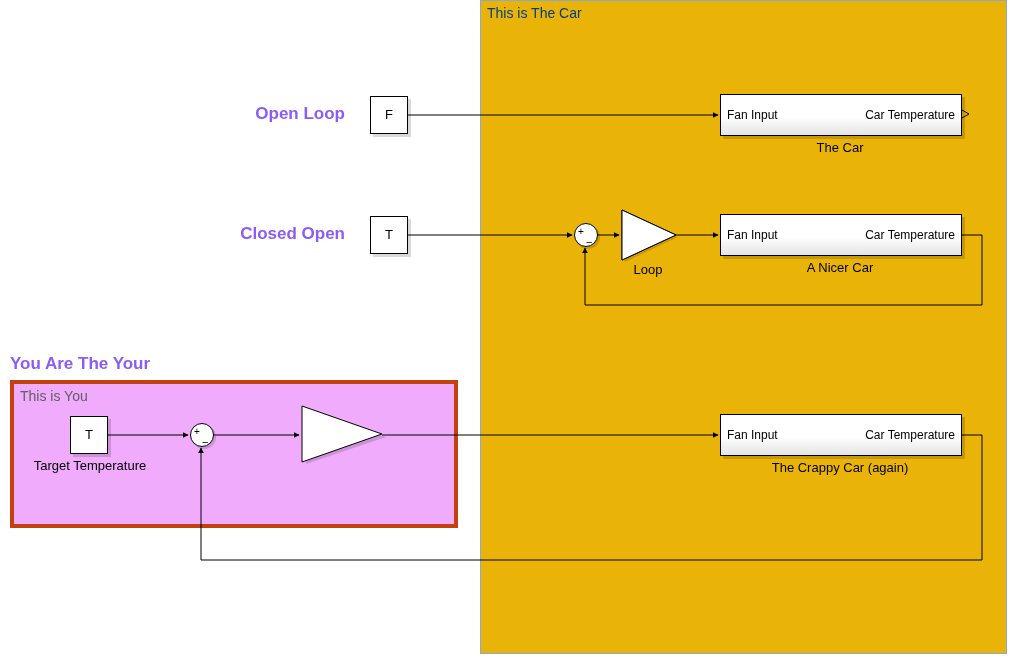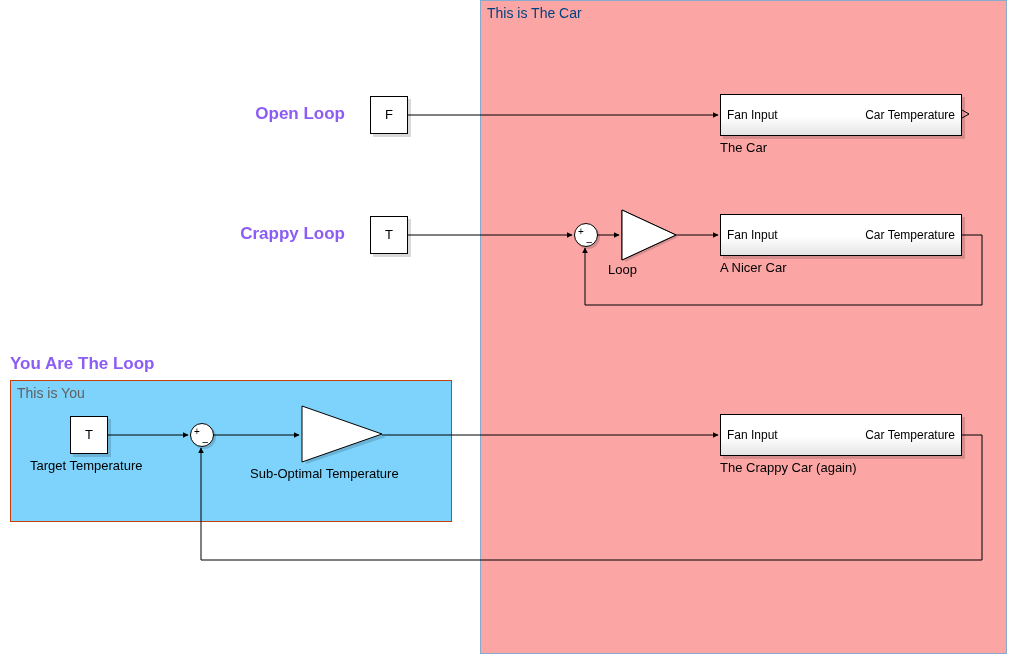--- a/index.html
+++ b/index.html
@@ -16,25 +16,25 @@
   .section-label {
     color: #8b5cf6;
     font-weight: bold;
     font-size: 17px;
     text-align: right;
   }
   .area {
     border: 1px solid #88aacc;
   }
   .area-blue {
-    background: #fca5a5;
+    background: #eab308;
   }
   .area-purple {
-    background: #7dd3fc;
-    border: 1px solid #c2410c;
+    background: #f0abfc;
+    border: 4px solid #c2410c;
   }
   .area-title {
     font-size: 14px;
     color: #004080;
     padding: 4px 6px;
   }
   .area-title-gray {
     font-size: 14px;
     color: #606060;
     padding: 4px 6px;
@@ -68,21 +68,21 @@
     position: absolute;
     right: 6px;
     top: 0;
     height: 40px;
     line-height: 40px;
     font-size: 12px;
   }
   .block-label {
     font-size: 13px;
     color: #000000;
-    text-align: left;
+    text-align: center;
   }
   .sum-circle {
     width: 22px;
     height: 22px;
     border: 1px solid #000000;
     border-radius: 50%;
     background: #ffffff;
     box-shadow: 2px 2px 0 rgba(0,0,0,0.15);
   }
   .sum-plus {
@@ -108,23 +108,23 @@
 <div class="abs area area-blue" style="left:480px; top:0px; width:525px; height:652px;">
   <div class="area-title">This is The Car</div>
 </div>
 
 <div class="abs area area-purple" style="left:10px; top:380px; width:440px; height:140px;">
   <div class="area-title-gray">This is You</div>
 </div>
 
 <div class="abs section-label" style="left:185px; top:104px; width:160px;">Open Loop</div>
 
-<div class="abs section-label" style="left:185px; top:224px; width:160px;">Crappy Loop</div>
-
-<div class="abs section-label" style="left:10px; top:354px; width:180px; text-align:left;">You Are The Loop</div>
+<div class="abs section-label" style="left:185px; top:224px; width:160px;">Closed Open</div>
+
+<div class="abs section-label" style="left:10px; top:354px; width:180px; text-align:left;">You Are The Your</div>
 
 <div class="abs const-block" style="left:370px; top:96px;">F</div>
 
 <div class="abs sub-block" style="left:720px; top:94px;">
   <div class="sub-in">Fan Input</div>
   <div class="sub-out">Car Temperature</div>
 </div>
 <div class="abs block-label" style="left:720px; top:140px; width:240px;">The Car</div>
 
 <svg class="wires" width="1015" height="660">
@@ -165,21 +165,20 @@
   <span class="sum-minus" style="left:11px; top:13px;">−</span>
 </div>
 
 <svg class="abs" style="left:300px; top:402px;" width="90" height="65">
   <polygon points="6,8 86,35 6,62" fill="rgba(0,0,0,0.15)" stroke="none"></polygon>
 </svg>
 <svg class="abs" style="left:300px; top:402px;" width="90" height="65">
   <polygon points="2,4 82,32 2,60" fill="#ffffff" stroke="#000000" stroke-width="1"></polygon>
 </svg>
 <div class="abs block-label" style="left:250px; top:466px; width:190px;">
-  <div>Sub-Optimal Temperature</div>
 </div>
 
 <div class="abs sub-block" style="left:720px; top:414px;">
   <div class="sub-in">Fan Input</div>
   <div class="sub-out">Car Temperature</div>
 </div>
 <div class="abs block-label" style="left:720px; top:460px; width:240px;">The Crappy Car (again)</div>
 
 <svg class="wires" width="1015" height="660">
   <defs>

